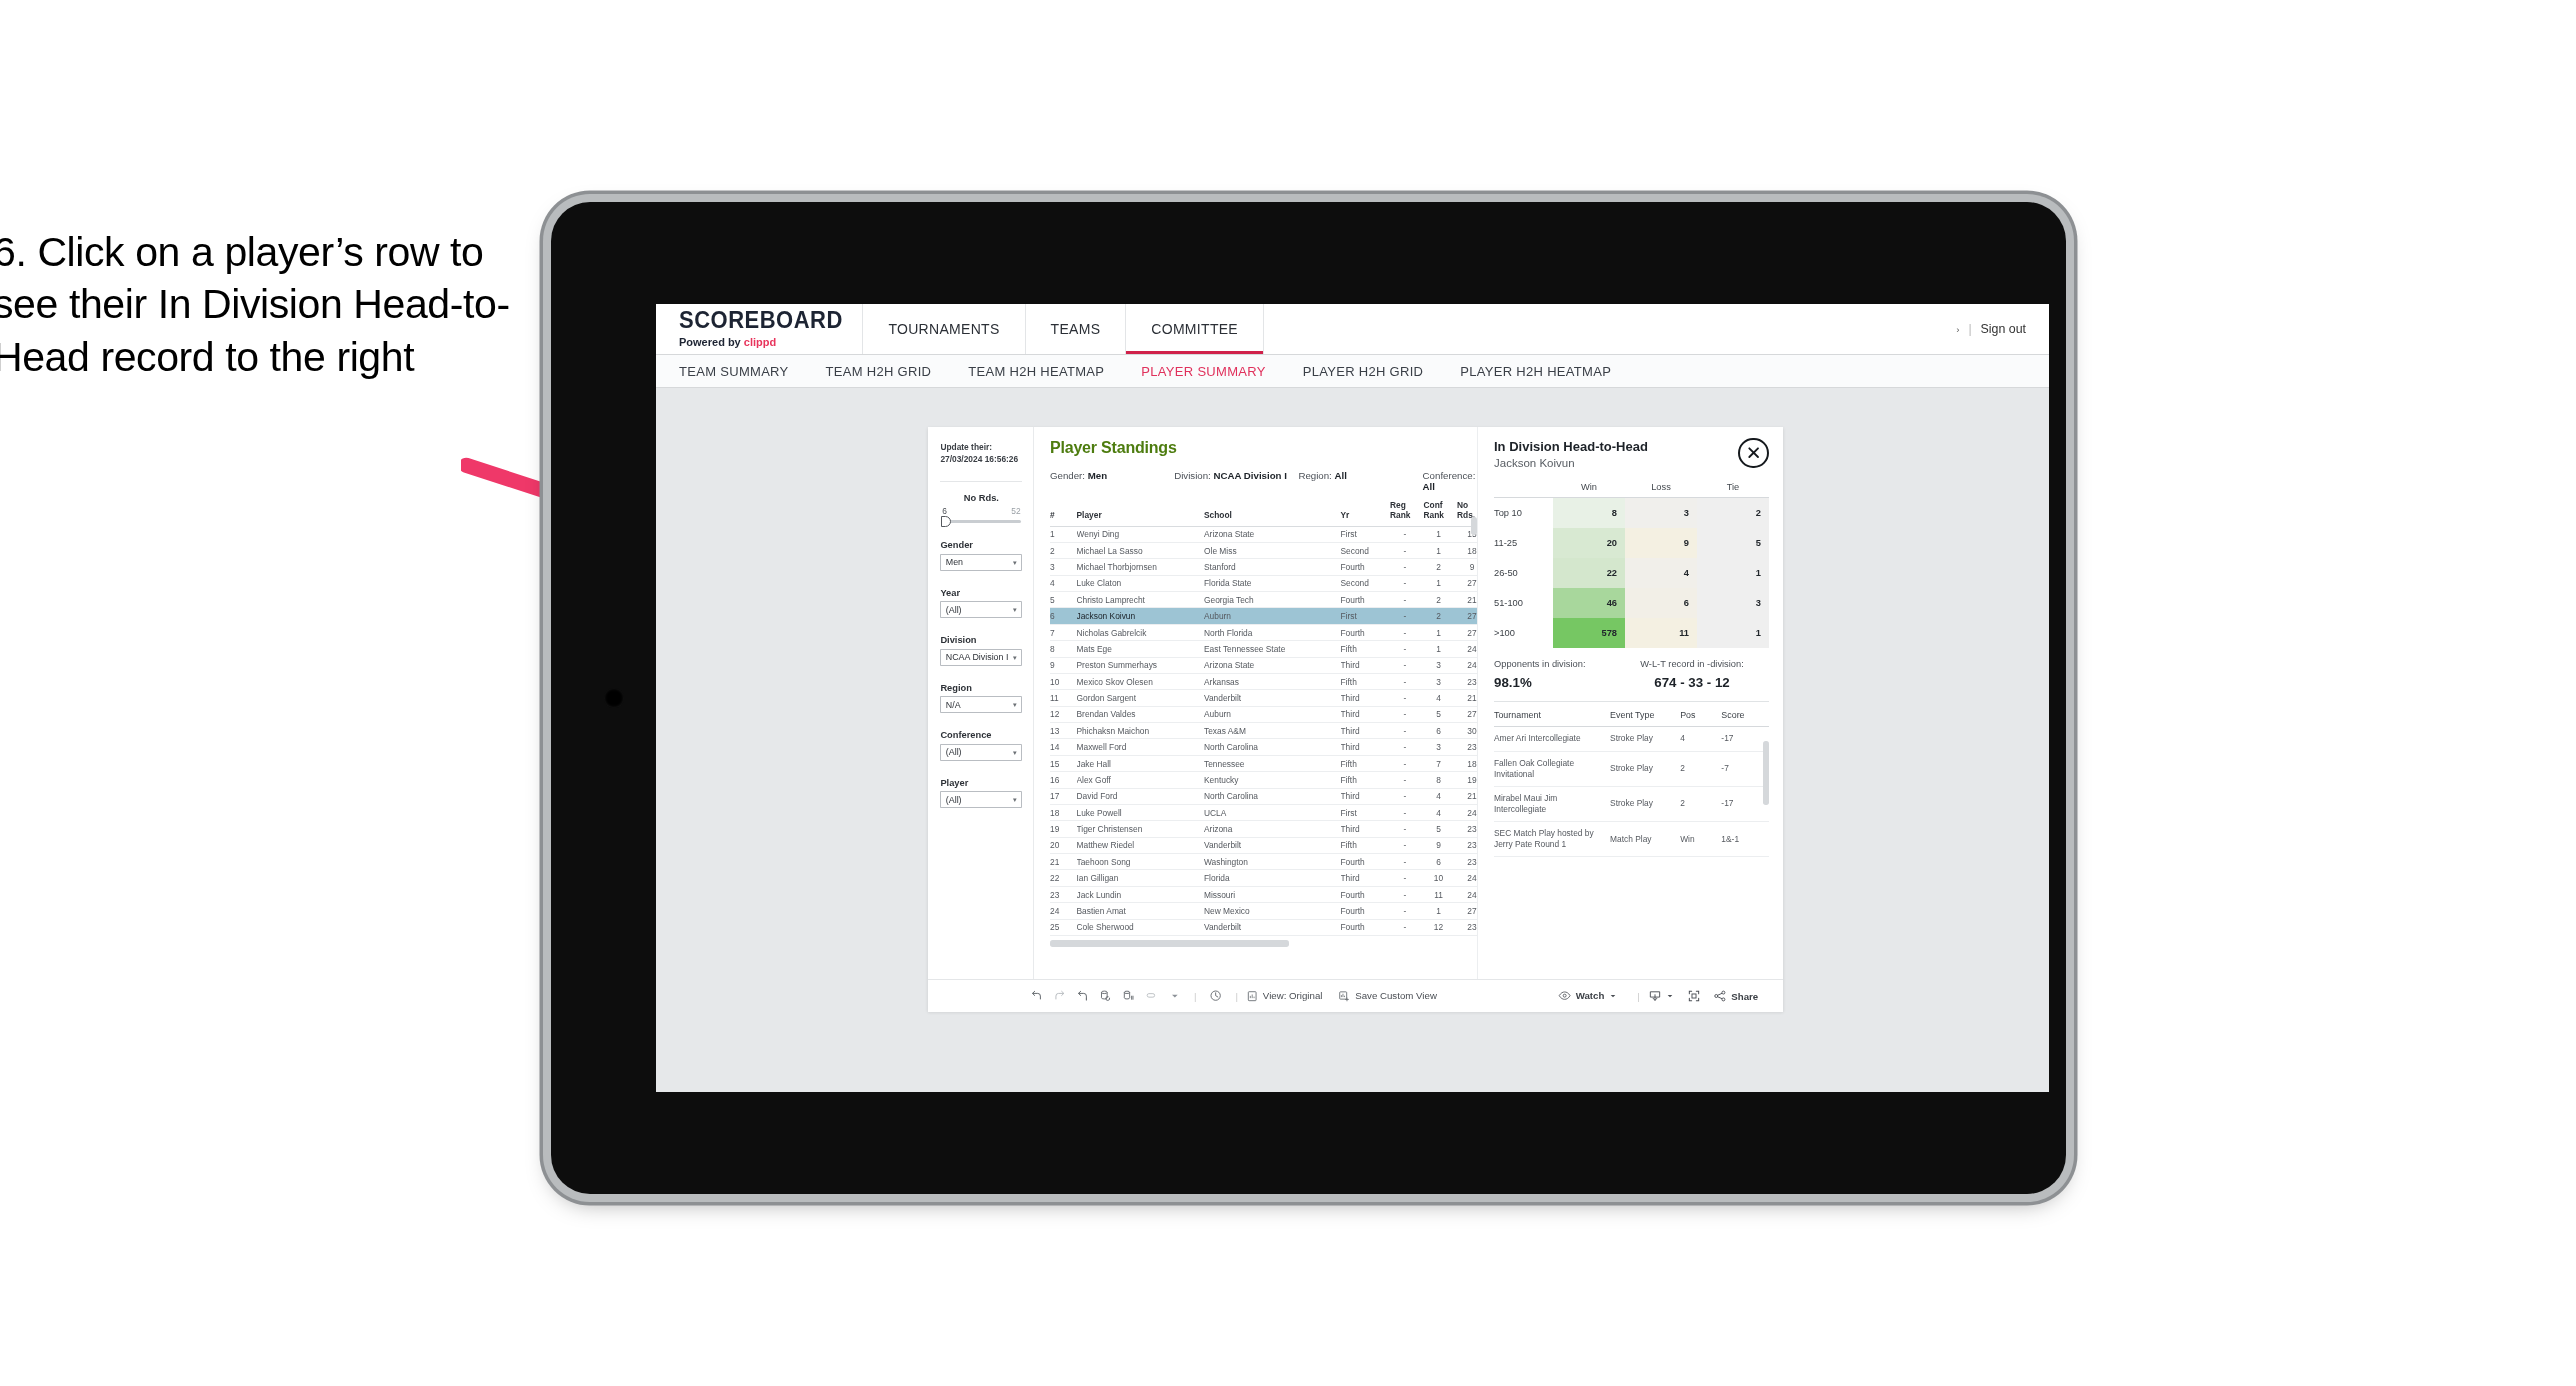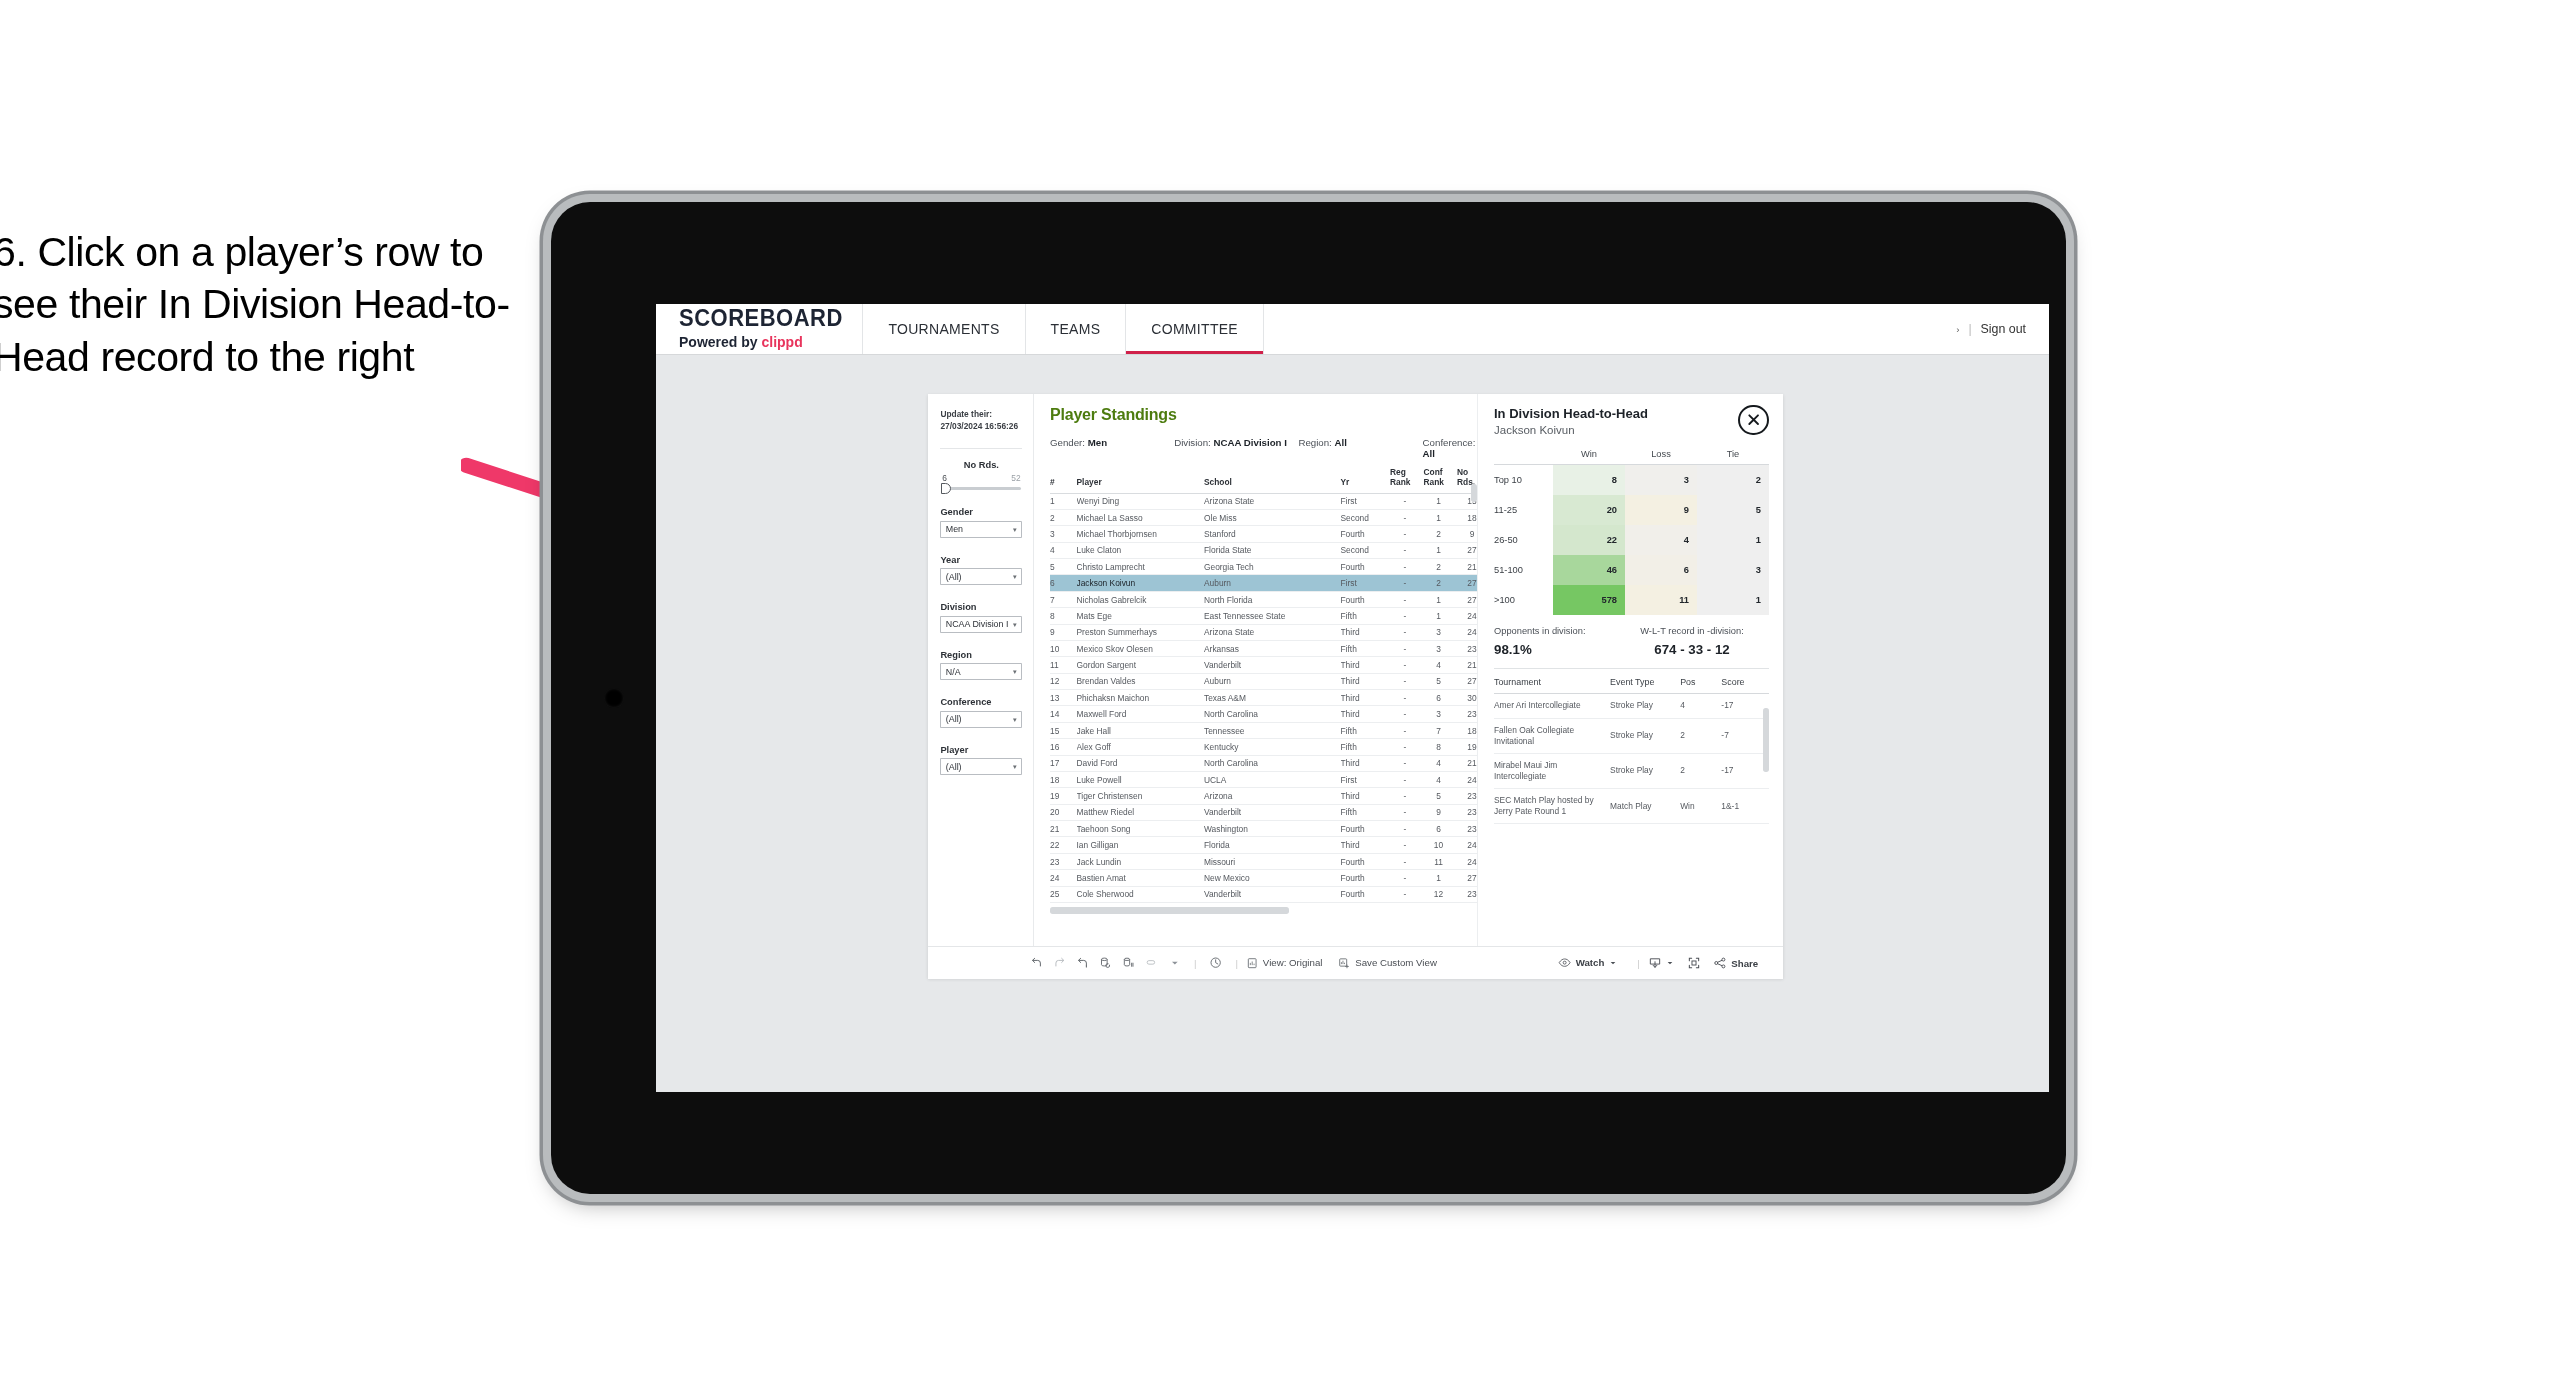--- a/index.html
+++ b/index.html
@@ -32,21 +32,21 @@
   #screen{
     position:absolute;left:105px;top:102px;width:1393px;height:788px;
     background:#e6e8ea;overflow:hidden;
   }
 
   
   .topbar{height:50px;background:#fff;display:flex;align-items:stretch;border-bottom:0.9px solid #d6d8da;}
   .brand{display:flex;flex-direction:column;justify-content:center;padding:0 19.5px 0 23px;}
   .brand .bname{font-size:22px;font-weight:700;letter-spacing:0.5px;color:#1d2433;line-height:1;
      font-family:"Liberation Sans",sans-serif;transform:scaleY(1.12);transform-origin:left bottom;}
-  .brand .bsub{font-size:14px;color:#1d2433;margin-top:4.4px;font-weight:600;}
+  .brand .bsub{font-size:11px;color:#1d2433;margin-top:4.4px;font-weight:600;}
   .brand .bsub .clippd{color:#e8345c;font-weight:700;}
   .navitem{display:flex;align-items:center;padding:0 25px;font-size:14px;color:#2b2f36;
      letter-spacing:0.3px;border-left:0.9px solid #e3e5e7;cursor:pointer;position:relative;}
   .navitem.active::after{content:"";position:absolute;left:0;right:0;bottom:0;height:2.7px;background:#d0214a;}
   .navspace{flex:1;border-left:0.9px solid #e3e5e7;}
   .signout{display:flex;align-items:center;gap:8.9px;padding:0 23px 0 0;font-size:12.4px;color:#333;}
   .signout .caret{font-size:9.7px;color:#555;}
   .signout .bar{color:#bbb;}
   .signout .so{cursor:pointer;}
 
@@ -175,20 +175,28 @@
       <div class="navitem">TEAMS</div>
       <div class="navitem active">COMMITTEE</div>
       <div class="navspace"></div>
       <div class="signout">
         <span class="caret">›</span>
         <span class="bar">|</span>
         <span class="so">Sign out</span>
       </div>
     </div>
 
+    <div class="subbar">
+      <div class="subitem">TEAM SUMMARY</div>
+      <div class="subitem">TEAM H2H GRID</div>
+      <div class="subitem">TEAM H2H HEATMAP</div>
+      <div class="subitem active">PLAYER SUMMARY</div>
+      <div class="subitem">PLAYER H2H GRID</div>
+      <div class="subitem">PLAYER H2H HEATMAP</div>
+    </div>
 
     <div class="workspace">
       <div class="viz">
         <div class="vizmain">
 
           <div class="rail">
             <div class="upd">
               <div>Update their:</div>
               <div>27/03/2024 16:56:26</div>
             </div>

